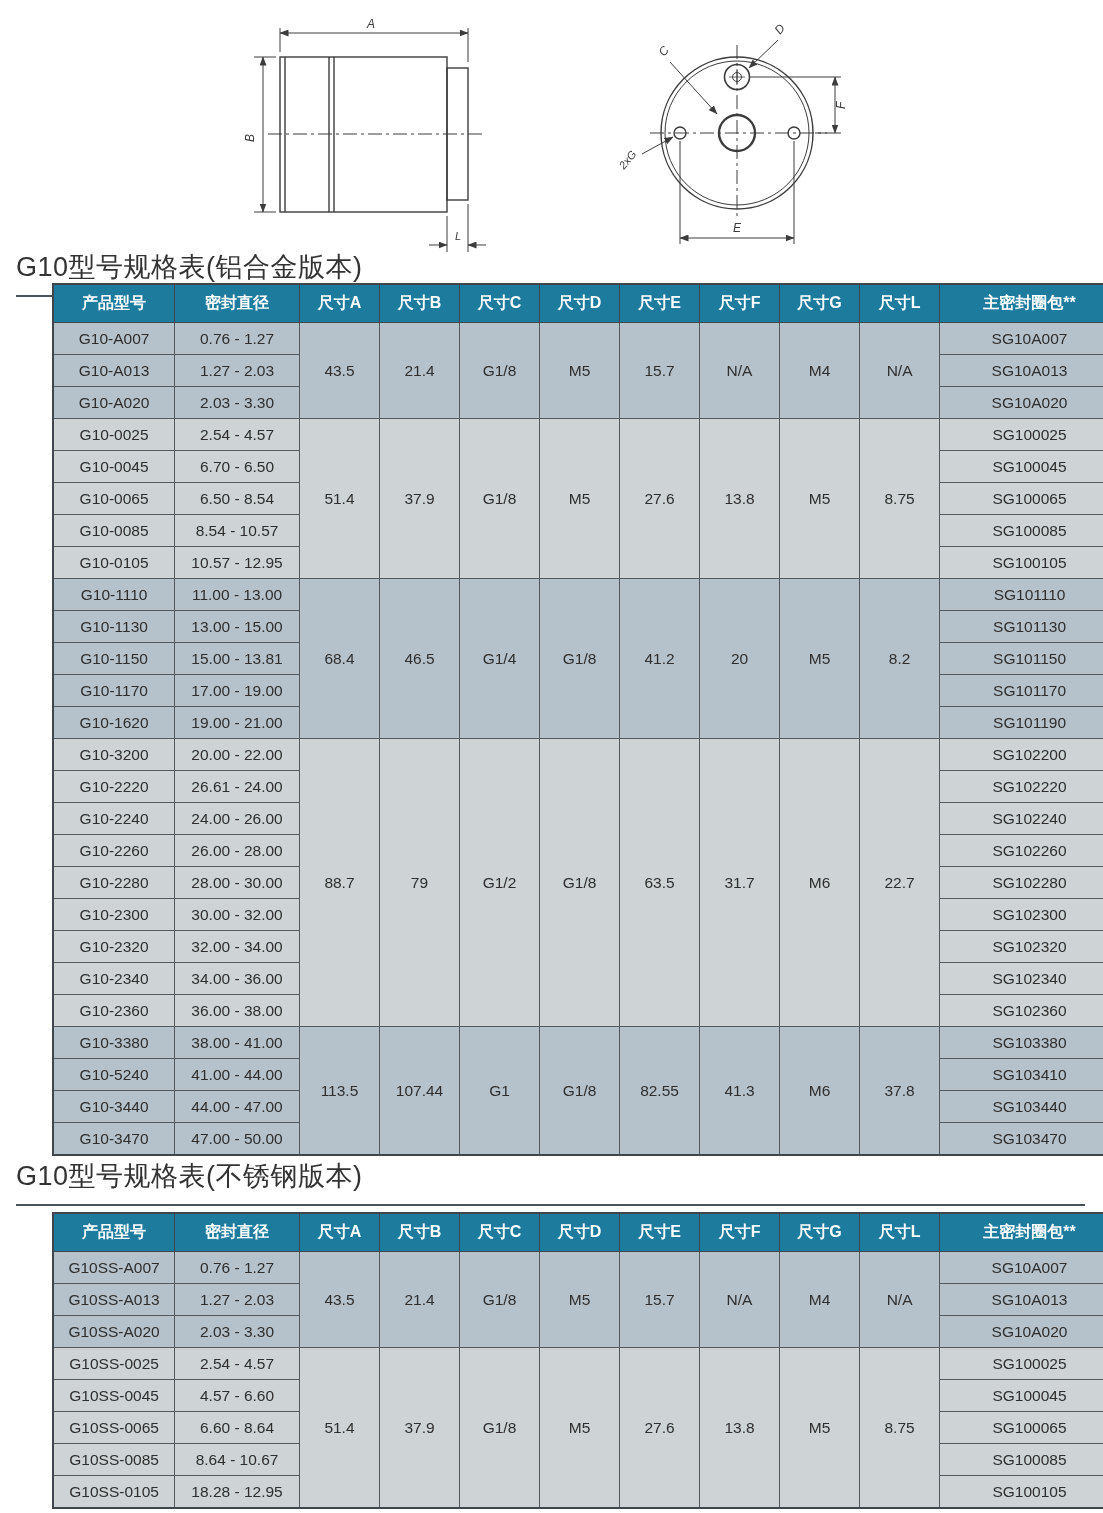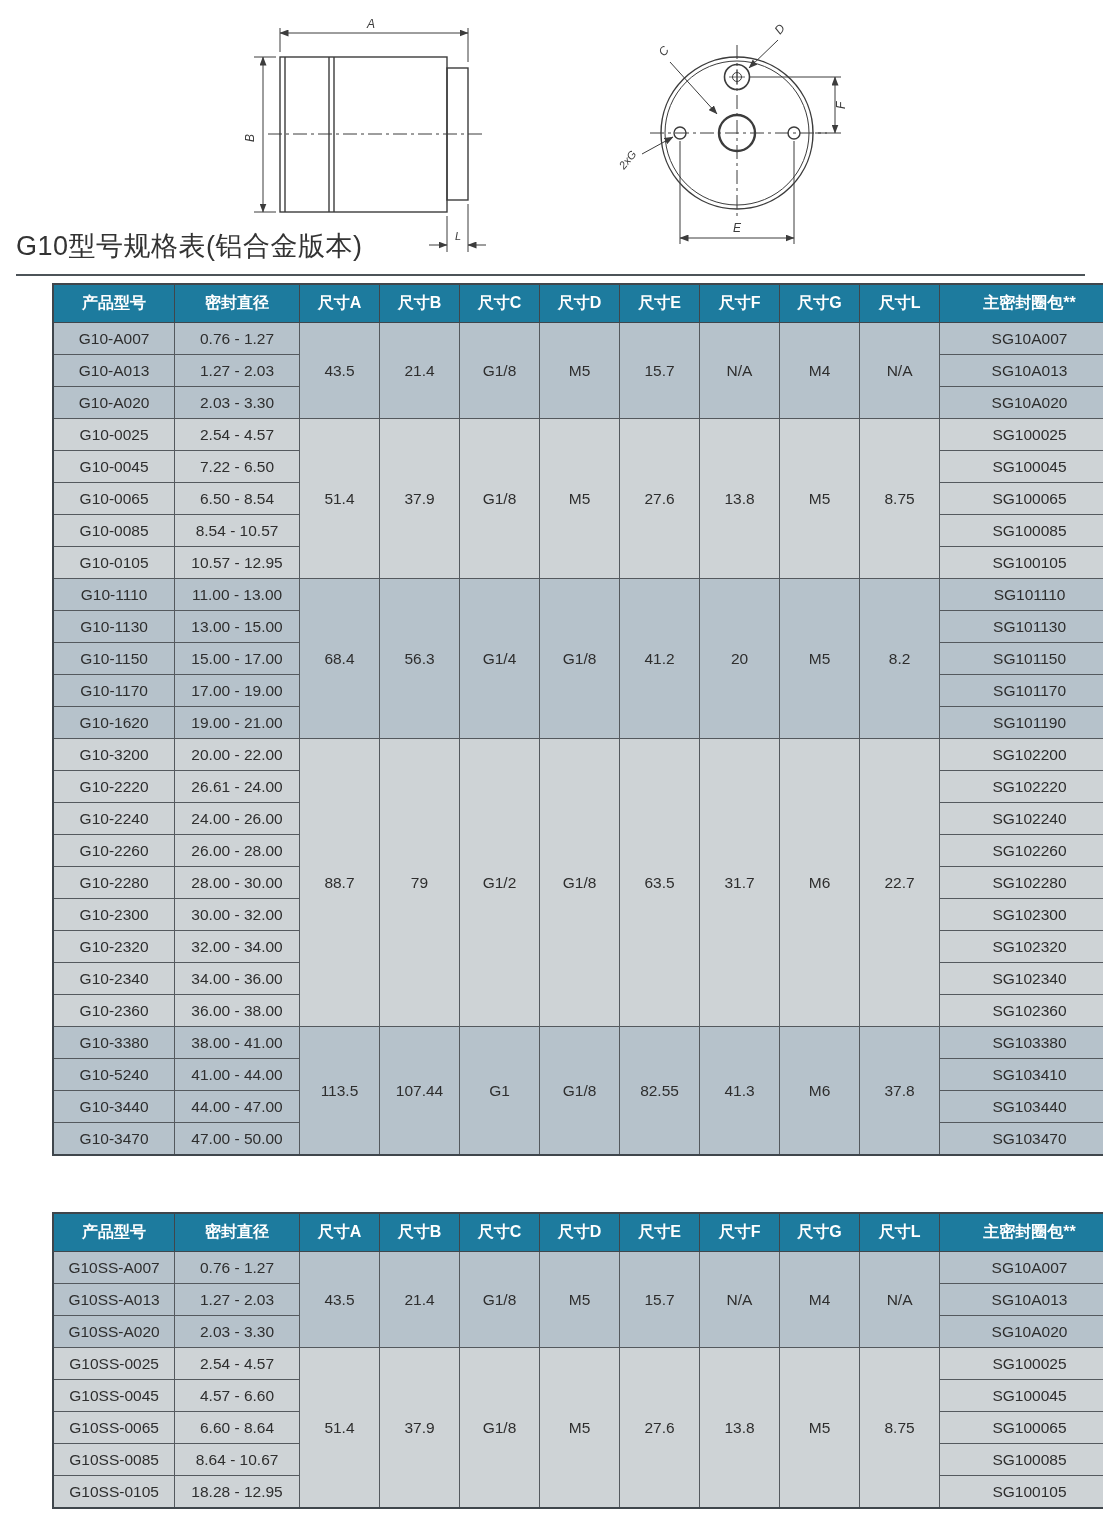--- a/index.html
+++ b/index.html
@@ -95,21 +95,21 @@
       <line x1="166" y1="38" x2="137" y2="66" marker-end="url(#arw)"></line>
       <line x1="30" y1="152" x2="61" y2="135" marker-end="url(#arw)"></line>
     </g>
     <text x="52" y="55" font-size="12" transform="rotate(-50 52 55)">C</text>
     <text x="168" y="33" font-size="12" transform="rotate(-50 168 33)">D</text>
     <text x="233" y="107" font-size="12" transform="rotate(-90 233 107)">F</text>
     <text x="125" y="230" font-size="12" text-anchor="middle">E</text>
     <text x="12" y="168" font-size="11" transform="rotate(-50 12 168)">2xG</text>
   </svg>
 
-  <div class="sec-title" style="top:228px">G10型号规格表(铝合金版本)</div>
+  <div class="sec-title" style="top:249px">G10型号规格表(铝合金版本)</div>
   <table class="tbl" style="top:283px">
       <colgroup>
         <col style="width: 11.4%;">
         <col style="width: 11.7%;">
         <col style="width: 7.5%;">
         <col style="width: 7.5%;">
         <col style="width: 7.5%;">
         <col style="width: 7.5%;">
         <col style="width: 7.5%;">
         <col style="width: 7.5%;">
@@ -164,21 +164,21 @@
           <td rowspan="5">G1/8</td>
           <td rowspan="5">M5</td>
           <td rowspan="5">27.6</td>
           <td rowspan="5">13.8</td>
           <td rowspan="5">M5</td>
           <td rowspan="5">8.75</td>
           <td>SG100025</td>
         </tr>
         <tr class="g-light">
           <td>G10-0045</td>
-          <td>7.22 - 6.50</td>
+          <td>6.70 - 6.50</td>
           <td>SG100045</td>
         </tr>
         <tr class="g-light">
           <td>G10-0065</td>
           <td>6.50 - 8.54</td>
           <td>SG100065</td>
         </tr>
         <tr class="g-light">
           <td>G10-0085</td>
           <td>8.54 - 10.57</td>
@@ -186,37 +186,37 @@
         </tr>
         <tr class="g-light">
           <td>G10-0105</td>
           <td>10.57 - 12.95</td>
           <td>SG100105</td>
         </tr>
         <tr class="g-dark">
           <td>G10-1110</td>
           <td>11.00 - 13.00</td>
           <td rowspan="5">68.4</td>
-          <td rowspan="5">56.3</td>
+          <td rowspan="5">46.5</td>
           <td rowspan="5">G1/4</td>
           <td rowspan="5">G1/8</td>
           <td rowspan="5">41.2</td>
           <td rowspan="5">20</td>
           <td rowspan="5">M5</td>
           <td rowspan="5">8.2</td>
           <td>SG101110</td>
         </tr>
         <tr class="g-dark">
           <td>G10-1130</td>
           <td>13.00 - 15.00</td>
           <td>SG101130</td>
         </tr>
         <tr class="g-dark">
           <td>G10-1150</td>
-          <td>15.00 - 17.00</td>
+          <td>15.00 - 13.81</td>
           <td>SG101150</td>
         </tr>
         <tr class="g-dark">
           <td>G10-1170</td>
           <td>17.00 - 19.00</td>
           <td>SG101170</td>
         </tr>
         <tr class="g-dark">
           <td>G10-1620</td>
           <td>19.00 - 21.00</td>
@@ -299,20 +299,21 @@
           <td>SG103440</td>
         </tr>
         <tr class="g-dark">
           <td>G10-3470</td>
           <td>47.00 - 50.00</td>
           <td>SG103470</td>
         </tr>
       </tbody>
     </table>
 
+  <div class="sec-title" style="top:1158px">G10型号规格表(不锈钢版本)</div>
   <table class="tbl" style="top:1212px">
       <colgroup>
         <col style="width: 11.4%;">
         <col style="width: 11.7%;">
         <col style="width: 7.5%;">
         <col style="width: 7.5%;">
         <col style="width: 7.5%;">
         <col style="width: 7.5%;">
         <col style="width: 7.5%;">
         <col style="width: 7.5%;">

